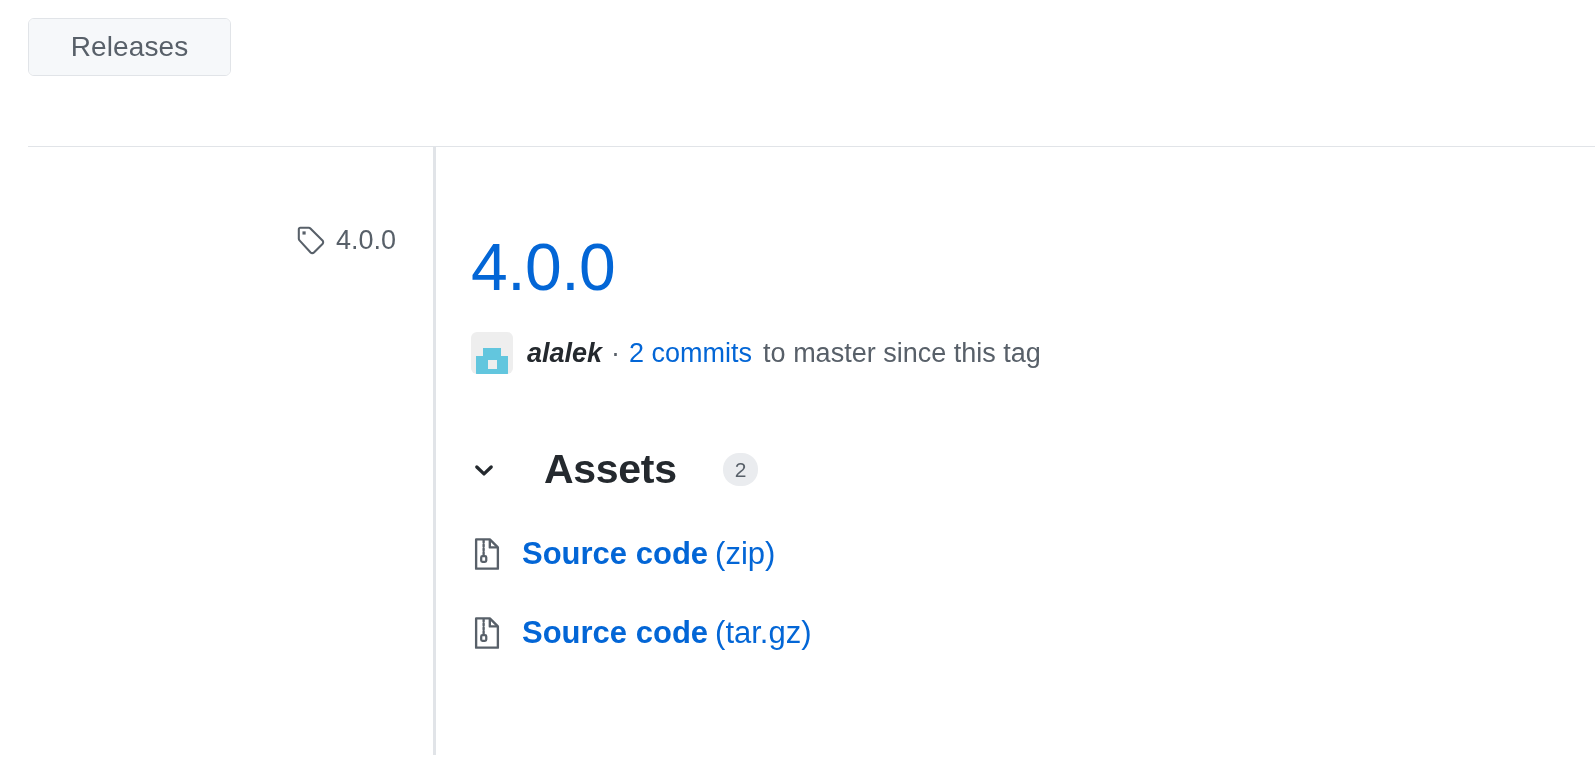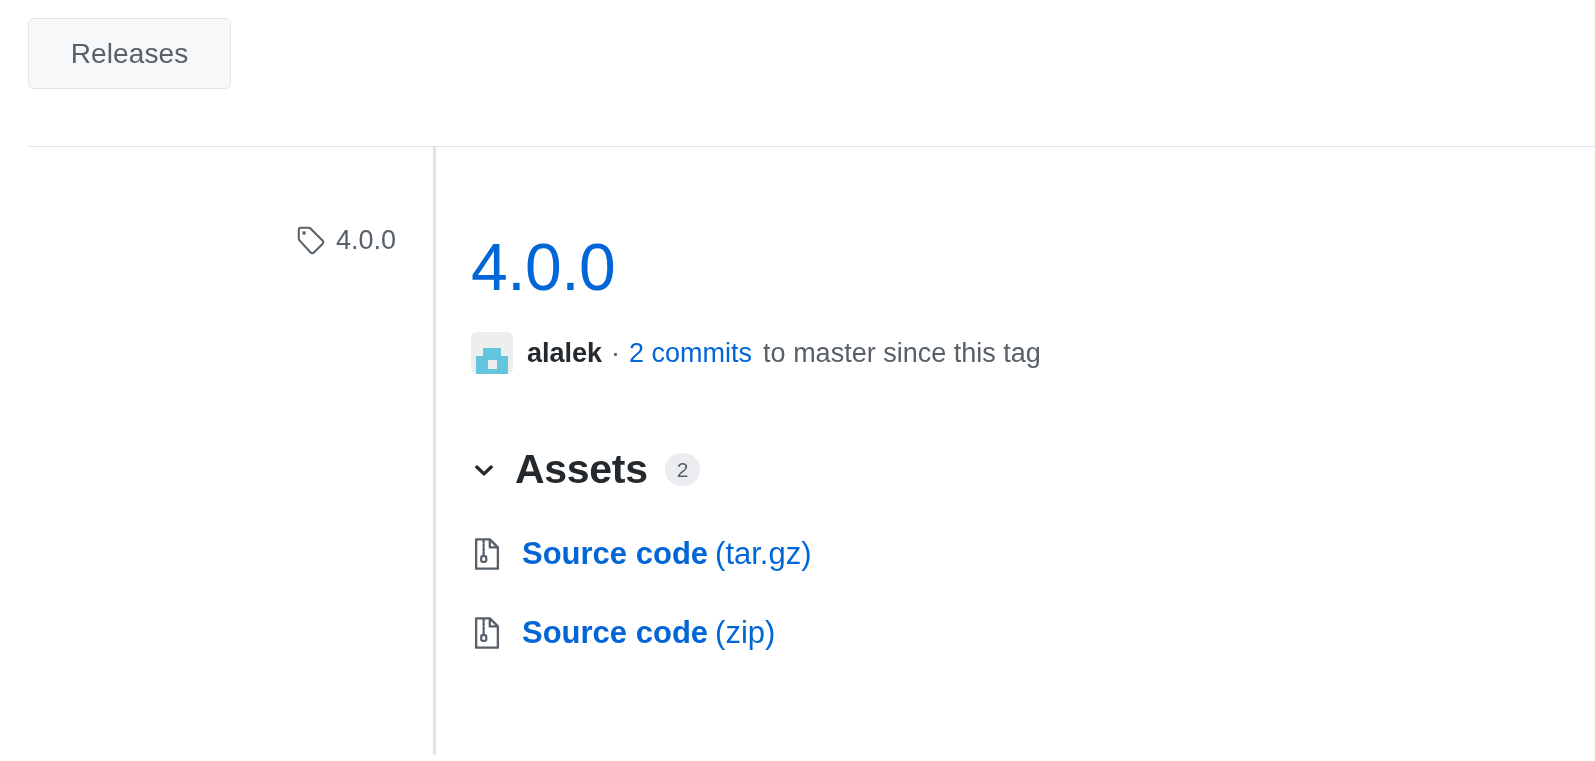--- a/index.html
+++ b/index.html
@@ -19,21 +19,21 @@
   
   .tabnav {
     position: absolute;
     left: 28px;
     top: 18px;
     display: flex;
     border-radius: 6px;
     overflow: hidden;
     border: 1px solid #e1e4e8;
     box-sizing: border-box;
-    height: 71px;
+    height: 58px;
   }
   .tab {
     display: flex;
     align-items: center;
     justify-content: center;
     font-size: 28px;
     box-sizing: border-box;
     cursor: pointer;
     user-select: none;
     letter-spacing: 0.1px;
@@ -148,35 +148,37 @@
     position: absolute;
     left: 17px; top: 28px;
     width: 9px; height: 9px;
     background: #eeeeee;
   }
   .author {
     color: #24292e;
     font-weight: 600;
     cursor: pointer;
     margin-right: 9px;
+    font-style: italic;
   }
   .byline .txt { margin-right: 9px; }
   .byline .sep { margin-right: 9px; }
   .commits-link {
     color: #0366d6;
     cursor: pointer;
     margin-right: 11px;
   }
 
   
   .assets-head {
     display: flex;
     align-items: center;
     margin-top: 72px;
     cursor: pointer;
+    gap: 29px;
   }
   .chevron {
     width: 26px;
     height: 26px;
     margin-right: 18px;
     flex: 0 0 auto;
     display: inline-flex;
     align-items: center;
     justify-content: center;
   }
@@ -277,31 +279,31 @@
   <div class="asset-row">
     <span class="asset-icon">
       <svg width="30" height="34" viewBox="0 0 16 18" fill="none">
         <path d="M2.2 1.2h7.3l4.3 4.3v11.3H2.2V1.2Z" stroke="#586069" stroke-width="1.25" stroke-linejoin="round"></path>
         <path d="M9.5 1.2v4.3h4.3" stroke="#586069" stroke-width="1.25" stroke-linejoin="round"></path>
         <path d="M6.2 1.8v1.1M6.2 3.9v1.1M6.2 6v1.1M6.2 8.1v1.1" stroke="#586069" stroke-width="1.25" stroke-linecap="round"></path>
         <rect x="4.9" y="10.1" width="2.7" height="3.1" rx="0.7" stroke="#586069" stroke-width="1.2"></rect>
       </svg>
     </span>
     <span class="asset-link">
-      <span class="name">Source code</span><span class="ext">(tar.gz)</span>
+      <span class="name">Source code</span><span class="ext">(zip)</span>
     </span>
   </div>
 
   <div class="asset-row">
     <span class="asset-icon">
       <svg width="30" height="34" viewBox="0 0 16 18" fill="none">
         <path d="M2.2 1.2h7.3l4.3 4.3v11.3H2.2V1.2Z" stroke="#586069" stroke-width="1.25" stroke-linejoin="round"></path>
         <path d="M9.5 1.2v4.3h4.3" stroke="#586069" stroke-width="1.25" stroke-linejoin="round"></path>
         <path d="M6.2 1.8v1.1M6.2 3.9v1.1M6.2 6v1.1M6.2 8.1v1.1" stroke="#586069" stroke-width="1.25" stroke-linecap="round"></path>
         <rect x="4.9" y="10.1" width="2.7" height="3.1" rx="0.7" stroke="#586069" stroke-width="1.2"></rect>
       </svg>
     </span>
     <span class="asset-link">
-      <span class="name">Source code</span><span class="ext">(zip)</span>
+      <span class="name">Source code</span><span class="ext">(tar.gz)</span>
     </span>
   </div>
 
 </div>
 
 </body></html>

